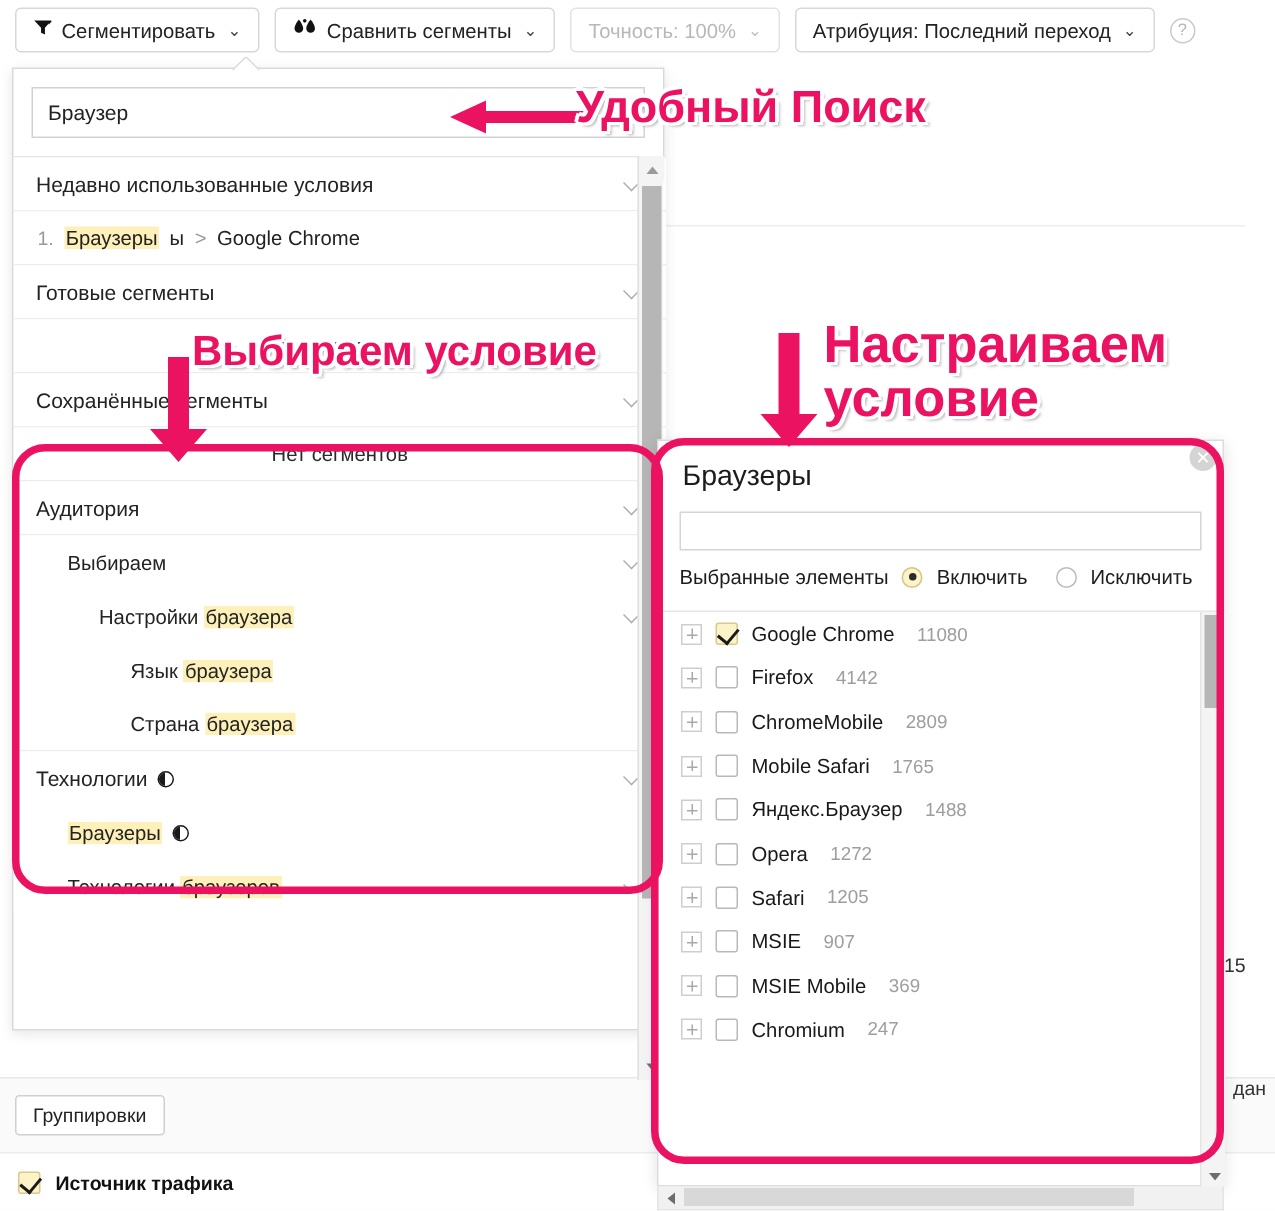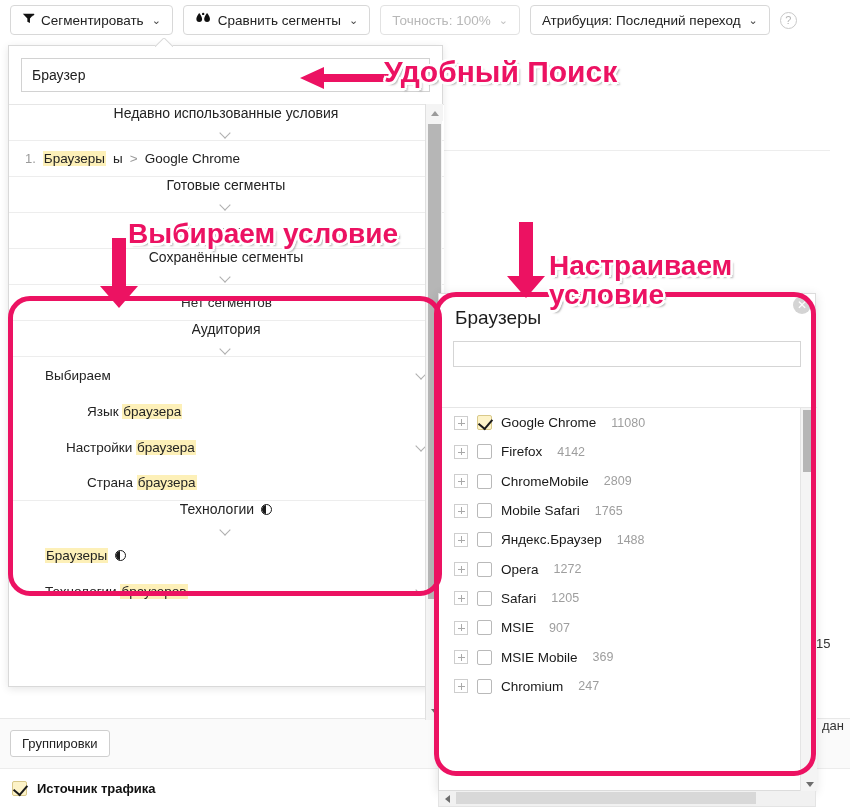--- a/index.html
+++ b/index.html
@@ -133,21 +133,21 @@
   .trow.noborder { border-bottom:0; }
   .trow .txt { flex:1 1 auto; white-space:nowrap; overflow:hidden; }
   .chev {
     width:12px;height:12px;flex:0 0 auto; position:relative; opacity:.55;
   }
   .chev::after {
     content:""; position:absolute; left:1px; top:1px; width:7px;height:7px;
     border-right:1.6px solid #6c6c6c; border-bottom:1.6px solid #6c6c6c;
     transform:rotate(45deg);
   }
-  .trow.l0 { padding-left:15px;flex-direction:column; }
+  .trow.l0 { padding-left:15px; }
   .trow.l1 { padding-left:36px; font-size:13.5px; }
   .trow.l2 { padding-left:57px; font-size:13.5px; }
   .trow.l3 { padding-left:78px; font-size:13.5px; }
   .recent { height:36px; display:flex; align-items:center; padding-left:16px;
             font-size:13.5px; color:#222; border-bottom:1px solid #ededed; gap:7px;
             background:#fff; cursor:pointer; }
   .recent .num { color:#9a9a9a; font-size:13px; }
   .recent .gt { color:#9a9a9a; }
   .empty { height:36px; display:flex; align-items:center; justify-content:center;
            font-size:13.5px; color:#2b2b2b; border-bottom:1px solid #ededed; background:#fff; }
@@ -374,27 +374,27 @@
     <div class="trow l0">
       <span class="txt">Аудитория</span>
       <span class="chev"></span>
     </div>
 
     <div class="trow l1 noborder">
       <span class="txt">Выбираем</span>
       <span class="chev"></span>
     </div>
 
+    <div class="trow l2 noborder">
+      <span class="txt">Настройки <mark>браузера</mark></span>
+      <span class="chev"></span>
+    </div>
+
     <div class="trow l3 noborder">
       <span class="txt">Язык <mark>браузера</mark></span>
-    </div>
-
-    <div class="trow l2 noborder">
-      <span class="txt">Настройки <mark>браузера</mark></span>
-      <span class="chev"></span>
     </div>
 
     <div class="trow l3">
       <span class="txt">Страна <mark>браузера</mark></span>
     </div>
 
     <div class="trow l0 noborder">
       <span class="txt">Технологии<span class="halfdot"></span></span>
       <span class="chev"></span>
     </div>
@@ -415,20 +415,27 @@
     <div class="dn"></div>
   </div>
 </div>
 
 <div id="browsers-popup">
   <div id="popup-close">✕</div>
   <div id="popup-title">Браузеры</div>
   <div id="popup-filter">
     <input type="text" value="" style="">
   </div>
+  <div id="popup-radios">
+    <span>Выбранные элементы</span>
+    <span class="radio on"></span>
+    <span>Включить</span>
+    <span class="radio" style="margin-left:10px;"></span>
+    <span>Исключить</span>
+  </div>
 
   <div id="popup-list-wrap">
     <div id="popup-list">
         <div class="brow">
           <span class="plus"></span>
           <span class="cb on"></span>
           <span class="bn">Google Chrome</span>
           <span class="bc">11080</span>
         </div>
         <div class="brow">
@@ -506,13 +513,13 @@
 <div class="ann-text" style="left:384px; top:57px; font-size:30px;"><span style="display:block">Удобный Поиск</span></div>
 
 <svg class="ann-arrow" style="left:98px; top:238px;" width="42" height="72" viewBox="0 0 42 72">
   <path d="M14 0 H28 V48 H40 L21 70 L2 48 H14 Z" fill="#EC1262"></path>
 </svg>
 <div class="ann-text" style="left:128px; top:220px; font-size:28px;"><span style="display:block">Выбираем условие</span></div>
 
 <svg class="ann-arrow" style="left:505px; top:222px;" width="42" height="78" viewBox="0 0 42 78">
   <path d="M14 0 H28 V54 H40 L21 76 L2 54 H14 Z" fill="#EC1262"></path>
 </svg>
-<div class="ann-text" style="left:549px; top:212px; font-size:28px;margin-top:40px;"><span style="display:block">Настраиваем</span><span style="display:block">условие</span></div>
+<div class="ann-text" style="left:549px; top:212px; font-size:35px;"><span style="display:block">Настраиваем</span><span style="display:block">условие</span></div>
 
 </body></html>

